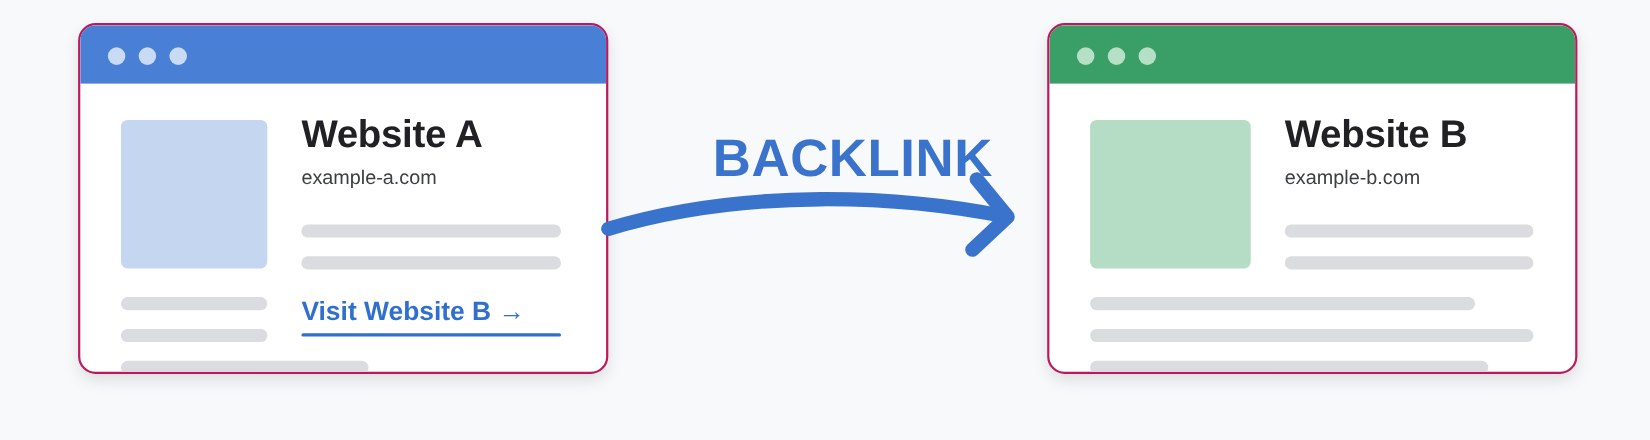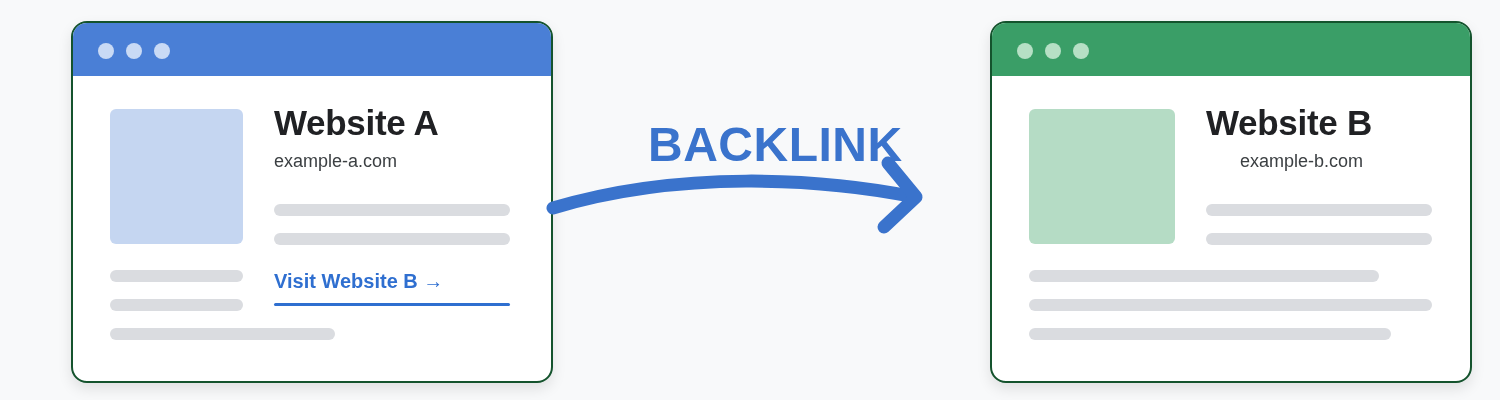--- a/index.html
+++ b/index.html
@@ -1,27 +1,27 @@
 <!DOCTYPE html>
 <html><head>
 <meta charset="utf-8">
 <style>
   html,body{margin:0;padding:0;}
   body{width:1500px;height:400px;background:#f8f9fa;position:relative;overflow:hidden;font-family:"Liberation Sans",sans-serif;}
-  .win{position:absolute;top:21px;width:482px;height:362px;background:#ffffff;border:2px solid #14532d;border-radius:16px;box-sizing:border-box;overflow:hidden;box-shadow:0 6px 14px rgba(0,0,0,0.10);}
+  .win{position:absolute;top:21px;width:482px;height:319px;background:#ffffff;border:2px solid #be185d;border-radius:16px;box-sizing:border-box;overflow:hidden;box-shadow:0 6px 14px rgba(0,0,0,0.10);}
   .win-a{left:71px;}
-  .win-b{left:990px;text-decoration:underline;}
+  .win-b{left:952px;text-decoration:underline;}
   .bar{position:absolute;left:0;top:0;right:0;height:53px;}
   .dots{position:absolute;left:25px;top:20px;display:flex;gap:12px;}
   .dot{width:16px;height:16px;border-radius:50%;}
   .thumb{position:absolute;top:86px;height:135px;border-radius:6px;}
   .title{position:absolute;top:80px;font-size:35px;font-weight:bold;color:#202124;letter-spacing:-0.3px;white-space:nowrap;}
   .domain{position:absolute;top:128px;font-size:18px;color:#3c4043;white-space:nowrap;}
   .line{position:absolute;height:12px;border-radius:6px;background:#dadce0;}
-  .link{position:absolute;left:201px;top:247px;font-size:20px;font-weight:bold;color:#2f6fd0;white-space:nowrap;text-decoration:none;}
+  .link{position:absolute;left:201px;top:247px;font-size:24px;font-weight:bold;color:#2f6fd0;white-space:nowrap;text-decoration:none;}
   .underline{position:absolute;left:201px;top:280px;width:236px;height:3px;background:#2f6fd0;border-radius:2px;}
   .backlink-label{position:absolute;left:648px;top:117px;font-size:48px;font-weight:bold;color:#3a73cc;letter-spacing:0.5px;}
   svg.arrow{position:absolute;left:0;top:0;}
 </style>
 </head>
 <body>
 
 <div class="win win-a">
   <div class="bar" style="background:#4a7fd6;">
     <div class="dots">
@@ -51,19 +51,19 @@
 <div class="win win-b">
   <div class="bar" style="background:#3a9e67;">
     <div class="dots">
       <span class="dot" style="background:#b6e0c5;"></span>
       <span class="dot" style="background:#b6e0c5;"></span>
       <span class="dot" style="background:#b6e0c5;"></span>
     </div>
   </div>
   <div class="thumb" style="left:37px;width:146px;background:#b5dcc5;"></div>
   <div class="title" style="left:214px;">Website B</div>
-  <div class="domain" style="left:214px;margin-left:34px;">example-b.com</div>
+  <div class="domain" style="left:214px;">example-b.com</div>
   <div class="line" style="left:214px;top:181px;width:226px;"></div>
   <div class="line" style="left:214px;top:210px;width:226px;"></div>
   <div class="line" style="left:37px;top:247px;width:350px;"></div>
   <div class="line" style="left:37px;top:276px;width:403px;"></div>
   <div class="line" style="left:37px;top:305px;width:362px;"></div>
 </div>
 
 </body></html>

